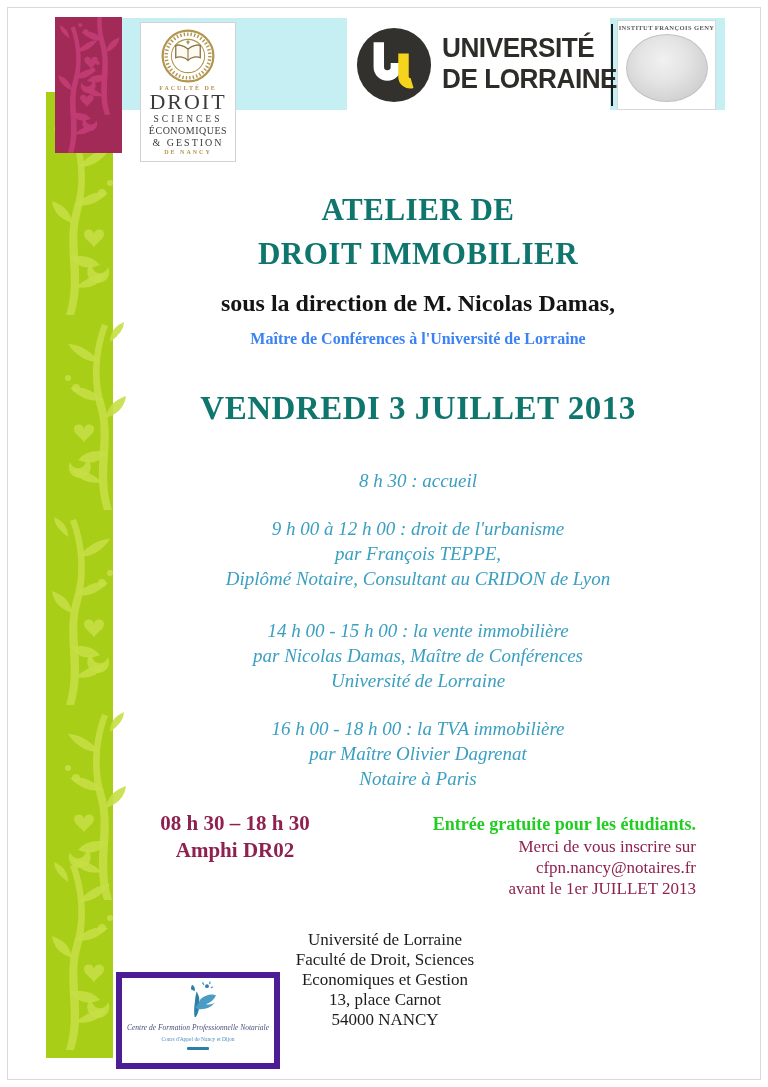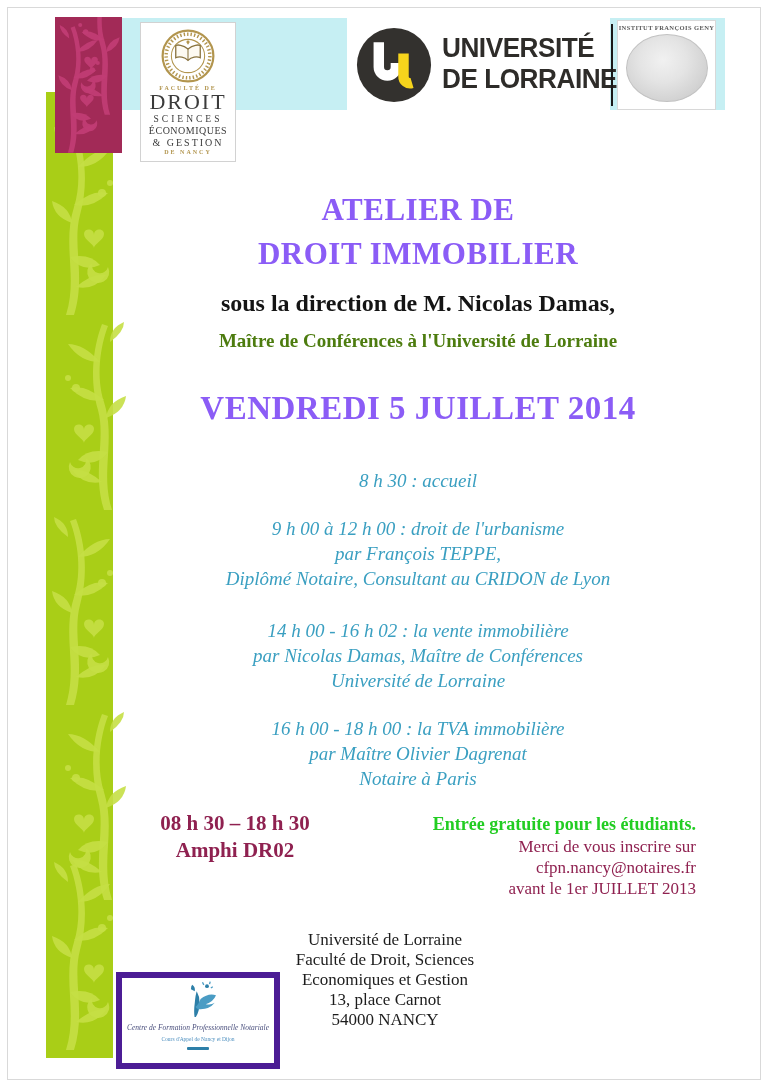--- a/index.html
+++ b/index.html
@@ -32,24 +32,24 @@
     transform:scaleX(.97);transform-origin:left top;white-space:nowrap;}
   .ul-divider{position:absolute;left:611px;top:24px;width:2px;height:82px;background:#191919;}
 
   .geny-box{left:617px;top:20px;width:97px;height:88px;border:1px solid #d8d8d8;text-align:center;}
   .geny-title{font-size:6.5px;font-weight:bold;letter-spacing:.4px;color:#5a5a5a;margin-top:3px;}
   .portrait{width:80px;height:66px;border-radius:50%;margin:3px auto 0;border:1px solid #c2c2c2;
     background:radial-gradient(ellipse at 45% 38%, #f1f1f1 0%, #e4e4e4 38%, #d2d2d2 72%, #c6c6c6 100%);}
 
   
   .cblock{position:absolute;left:128px;width:580px;text-align:center;}
-  .wine{color:#8b5cf6;}
+  .wine{color:#0f766e;}
   .title{top:188px;font-size:31px;font-weight:bold;line-height:44px;letter-spacing:.5px;}
   .sub1{top:290px;font-size:24px;font-weight:bold;color:#141414;}
-  .sub2{top:330px;font-size:19px;font-weight:bold;color:#4d7c0f;}
+  .sub2{top:330px;font-size:16px;font-weight:bold;color:#3b82f6;}
   .dateline{top:390px;font-size:33px;font-weight:bold;letter-spacing:.5px;}
   .sched{font-size:19px;font-style:italic;color:#3a9fc1;line-height:25px;}
   .sb1{top:468px;} .sb2{top:516px;} .sb3{top:618px;} .sb4{top:716px;}
 
   .hours-block{position:absolute;left:149px;top:810px;width:172px;text-align:center;
     font-size:21px;font-weight:bold;color:#8f2150;line-height:27px;}
   .register-block{position:absolute;left:396px;top:812px;width:300px;text-align:right;}
   .freeline{font-size:18px;font-weight:bold;color:#22cd22;line-height:24px;}
   .regline{font-size:17px;color:#8f2150;line-height:21px;}
 
@@ -158,32 +158,32 @@
     <div class="geny-title">INSTITUT FRANÇOIS GENY</div>
     <div class="portrait"></div>
   </div>
 
   <div class="cblock title wine">
     <div>ATELIER DE</div>
     <div>DROIT IMMOBILIER</div>
   </div>
   <div class="cblock sub1">sous la direction de M. Nicolas Damas,</div>
   <div class="cblock sub2">Maître de Conférences à l'Université de Lorraine</div>
-  <div class="cblock dateline wine">VENDREDI 5 JUILLET 2014</div>
+  <div class="cblock dateline wine">VENDREDI 3 JUILLET 2013</div>
 
   <div class="cblock sched sb1">
     <div>8 h 30 : accueil</div>
   </div>
   <div class="cblock sched sb2">
     <div>9 h 00 à 12 h 00 : droit de l'urbanisme</div>
     <div>par François TEPPE,</div>
     <div>Diplômé Notaire, Consultant au CRIDON de Lyon</div>
   </div>
   <div class="cblock sched sb3">
-    <div>14 h 00 - 16 h 02 : la vente immobilière</div>
+    <div>14 h 00 - 15 h 00 : la vente immobilière</div>
     <div>par Nicolas Damas, Maître de Conférences</div>
     <div>Université de Lorraine</div>
   </div>
   <div class="cblock sched sb4">
     <div>16 h 00 - 18 h 00 : la TVA immobilière</div>
     <div>par Maître Olivier Dagrenat</div>
     <div>Notaire à Paris</div>
   </div>
 
   <div class="hours-block">

